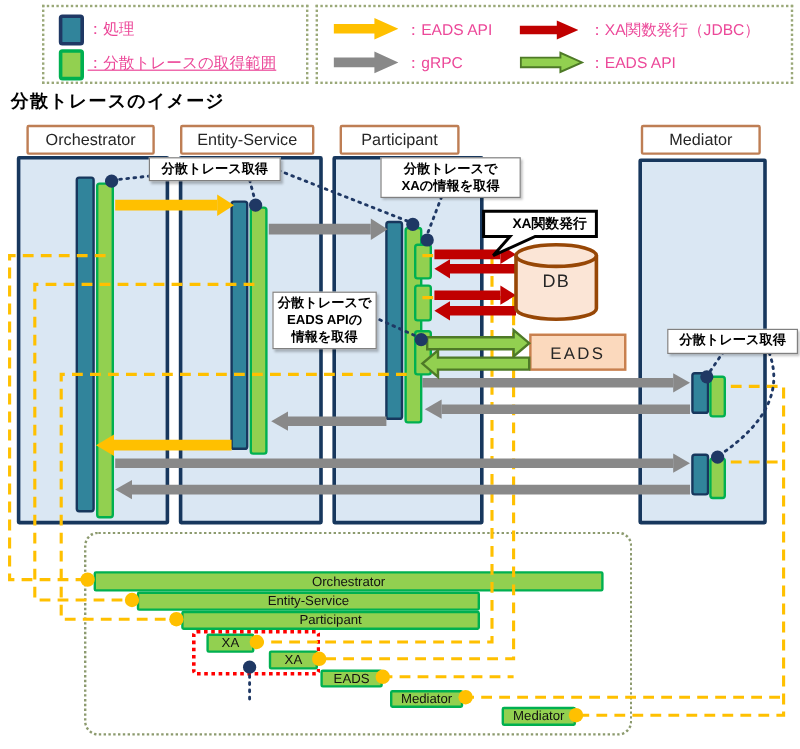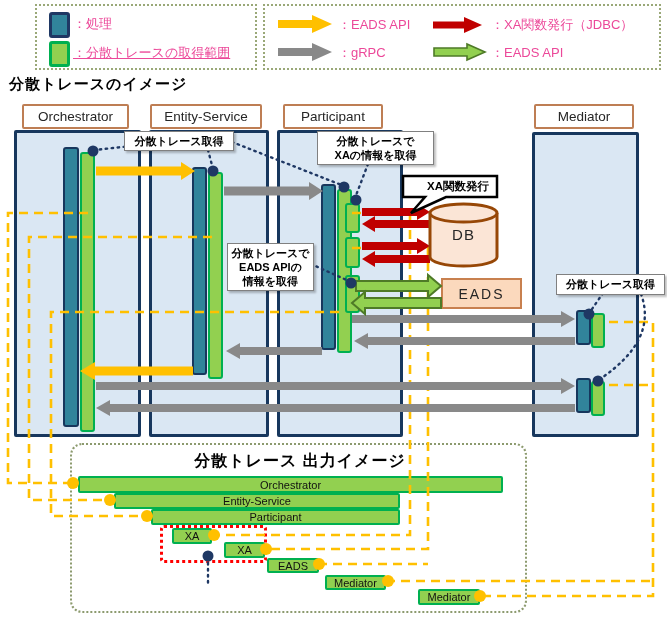--- a/index.html
+++ b/index.html
@@ -84,21 +84,20 @@
   <div class="abs subblock" style="left:345px;top:237px;width:11px;height:27px;"></div>
   <div class="abs subblock" style="left:345px;top:275px;width:11px;height:34px;"></div>
   <div class="abs bar-teal" style="left:576px;top:310px;width:11px;height:31px;"></div>
   <div class="abs bar-green" style="left:591px;top:313px;width:10px;height:31px;"></div>
   <div class="abs bar-teal" style="left:576px;top:378px;width:11px;height:31px;"></div>
   <div class="abs bar-green" style="left:591px;top:381px;width:10px;height:31px;"></div>
 
   <div class="abs eadsbox" style="left:441px;top:278px;width:77px;height:27px;">EADS</div>
 
   <div class="abs outbox" style="left:70px;top:443px;width:453px;height:166px;"></div>
-  <div class="abs freetext" style="left:120px;top:451px;width:360px;text-align:center;font-size:16px;font-weight:600;letter-spacing:1px;">分散トレース 出力イメージ</div>
   <div class="abs obar" style="left:78px;top:476px;width:421px;height:13px;">Orchestrator</div>
   <div class="abs obar" style="left:114px;top:493px;width:282px;height:12px;">Entity-Service</div>
   <div class="abs obar" style="left:151px;top:509px;width:245px;height:12px;">Participant</div>
   <div class="abs obar" style="left:172px;top:528px;width:36px;height:12px;">XA</div>
   <div class="abs obar" style="left:224px;top:542px;width:37px;height:12px;">XA</div>
   <div class="abs obar" style="left:267px;top:558px;width:48px;height:11px;">EADS</div>
   <div class="abs obar" style="left:325px;top:575px;width:57px;height:11px;">Mediator</div>
   <div class="abs obar" style="left:418px;top:589px;width:58px;height:12px;">Mediator</div>
   <div class="abs redrect" style="left:160px;top:525px;width:101px;height:32px;"></div>
 

